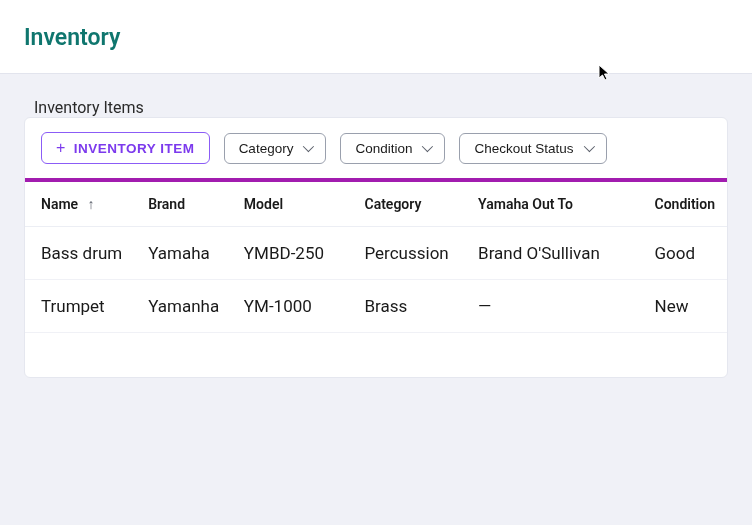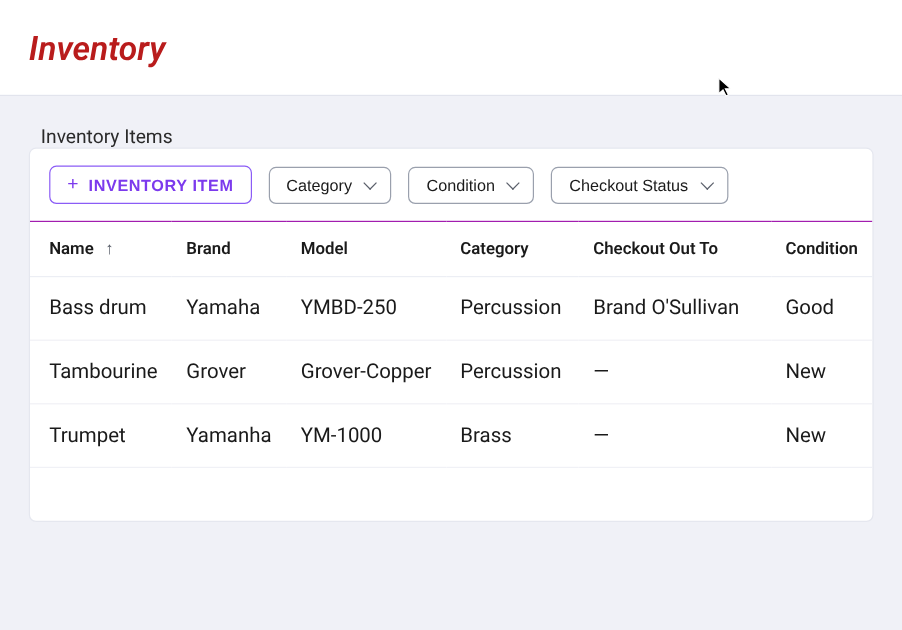--- a/index.html
+++ b/index.html
@@ -14,24 +14,23 @@
       height: 525px;
       overflow: hidden;
       color: #1a1a1a;
     }
     .page-header {
       background: #ffffff;
       padding: 24px 24px 22px 24px;
       border-bottom: 1px solid #e2e4ed;
     }
     .page-title {
-      font-size: 28px;
+      font-size: 23px;
       font-weight: 600;
-      color: #b91c1c;
-      font-style: italic;
+      color: #0f766e;
     }
     .content {
       padding: 24px 24px 0 24px;
     }
     .section-title {
       font-size: 16px;
       font-weight: 400;
       color: #2a2a2a;
       padding-left: 10px;
     }
@@ -85,21 +84,21 @@
     table {
       width: 100%;
       border-collapse: collapse;
     }
     thead th {
       text-align: left;
       font-size: 14px;
       font-weight: 600;
       color: #1a1a1a;
       padding: 14px 12px;
-      border-top: 1px solid #a21caf;
+      border-top: 4px solid #a21caf;
       border-bottom: 1px solid #eceef4;
       white-space: nowrap;
     }
     thead th:first-child {
       padding-left: 16px;
     }
     tbody td {
       font-size: 17px;
       color: #1a1a1a;
       padding: 16px 12px;
@@ -175,43 +174,35 @@
           <th>
             <span>Brand</span>
           </th>
           <th>
             <span>Model</span>
           </th>
           <th>
             <span>Category</span>
           </th>
           <th>
-            <span>Checkout Out To</span>
+            <span>Yamaha Out To</span>
           </th>
           <th>
             <span>Condition</span>
           </th>
         </tr>
       </thead>
       <tbody id="tbody">
           <tr>
             <td>Bass drum</td>
             <td>Yamaha</td>
             <td>YMBD-250</td>
             <td>Percussion</td>
             <td>Brand O'Sullivan</td>
             <td>Good</td>
-          </tr>
-          <tr>
-            <td>Tambourine</td>
-            <td>Grover</td>
-            <td>Grover-Copper</td>
-            <td>Percussion</td>
-            <td>—</td>
-            <td>New</td>
           </tr>
           <tr>
             <td>Trumpet</td>
             <td>Yamanha</td>
             <td>YM-1000</td>
             <td>Brass</td>
             <td>—</td>
             <td>New</td>
           </tr>
         </tbody>

